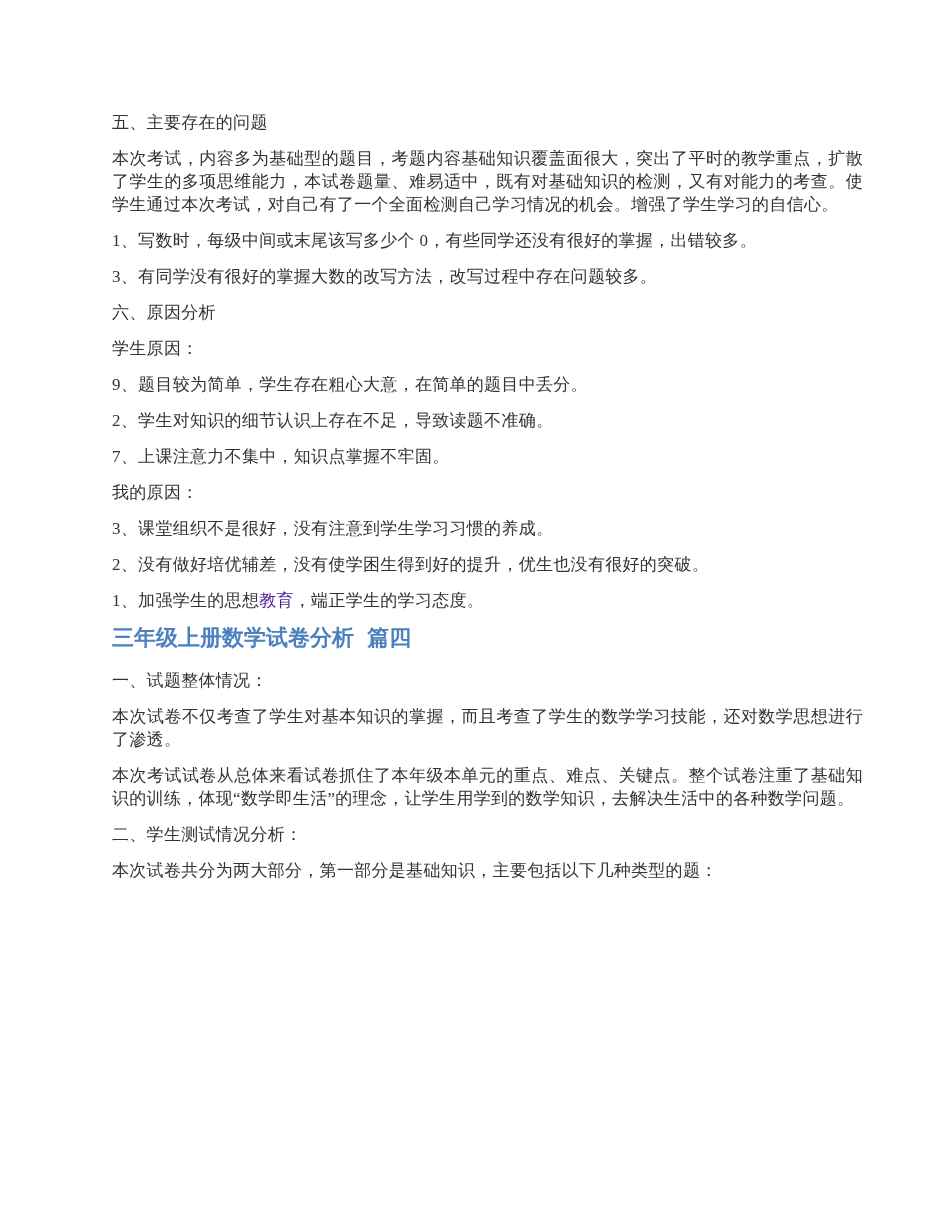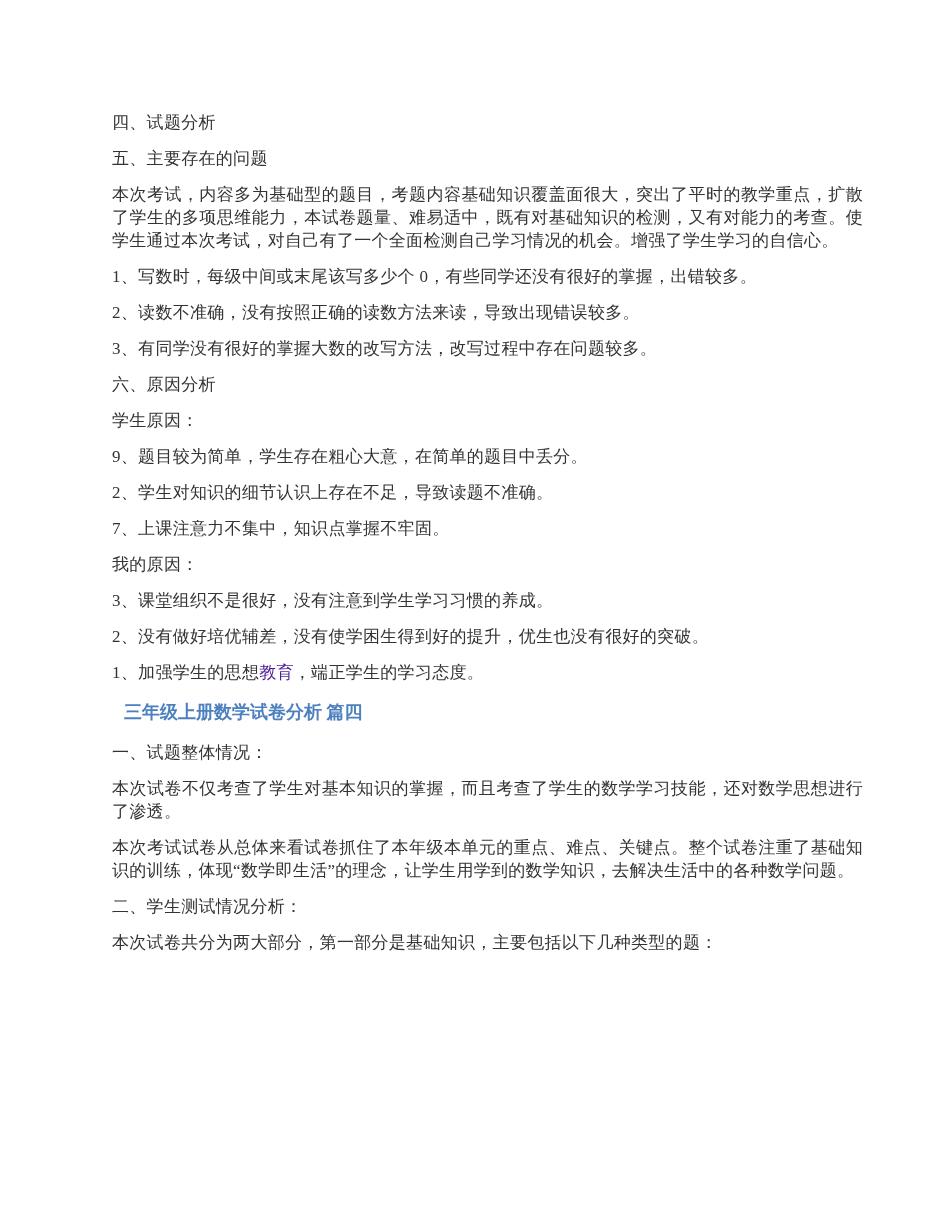--- a/index.html
+++ b/index.html
@@ -27,40 +27,38 @@
     color: #333333;
     text-align: justify;
     letter-spacing: 0.3px;
   }
   .edu-link {
     color: #4c1d95;
     text-decoration: none;
     cursor: pointer;
   }
   .part-title {
-    margin: 0 0 14px 12px;
-    font-family: Liberation Serif, serif;
+    margin: 0 0 14px 0;
+    font-family: Liberation Mono, monospace;
     font-weight: bold;
-    font-size: 18px;
+    font-size: 22px;
     line-height: 30px;
     color: #4d80bf;
     text-align: left;
   }
 </style>
 </head>
 <body>
 
 <div class="content">
 
-  <p class="para">四、试题分析</p>
   <p class="para">五、主要存在的问题</p>
 
   <p class="para">本次考试，内容多为基础型的题目，考题内容基础知识覆盖面很大，突出了平时的教学重点，扩散了学生的多项思维能力，本试卷题量、难易适中，既有对基础知识的检测，又有对能力的考查。使学生通过本次考试，对自己有了一个全面检测自己学习情况的机会。增强了学生学习的自信心。</p>
   <p class="para">1、写数时，每级中间或末尾该写多少个 0，有些同学还没有很好的掌握，出错较多。</p>
-  <p class="para">2、读数不准确，没有按照正确的读数方法来读，导致出现错误较多。</p>
   <p class="para">3、有同学没有很好的掌握大数的改写方法，改写过程中存在问题较多。</p>
 
   <p class="para">六、原因分析</p>
   <p class="para">学生原因：</p>
   <p class="para">9、题目较为简单，学生存在粗心大意，在简单的题目中丢分。</p>
   <p class="para">2、学生对知识的细节认识上存在不足，导致读题不准确。</p>
   <p class="para">7、上课注意力不集中，知识点掌握不牢固。</p>
   <p class="para">我的原因：</p>
   <p class="para">3、课堂组织不是很好，没有注意到学生学习习惯的养成。</p>
   <p class="para">2、没有做好培优辅差，没有使学困生得到好的提升，优生也没有很好的突破。</p>

